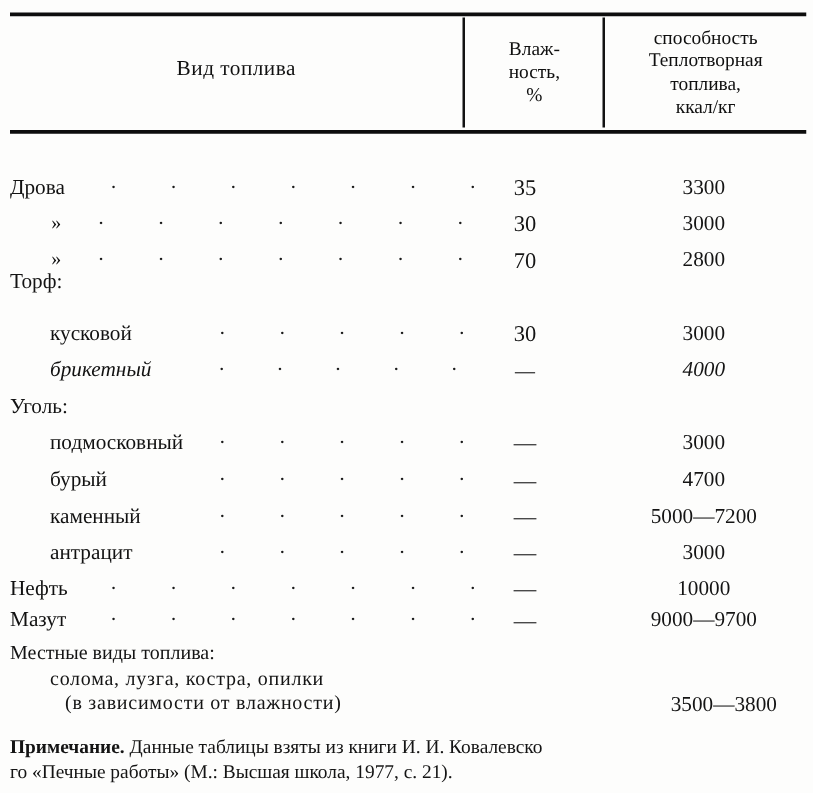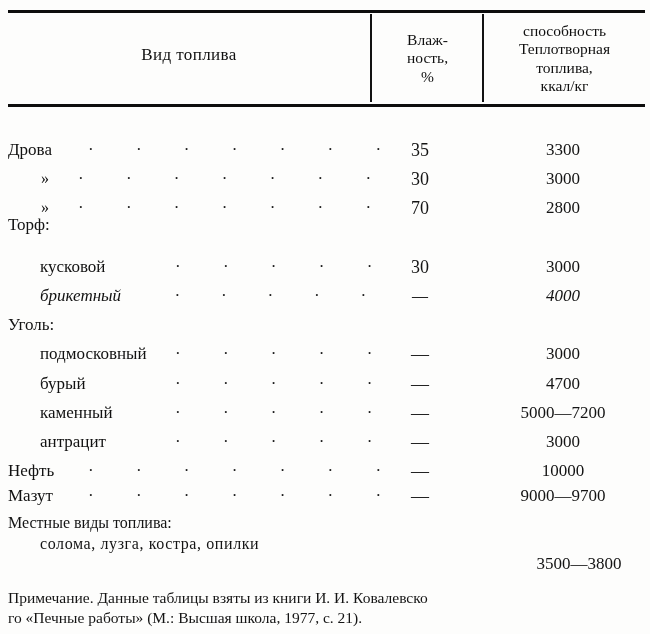--- a/index.html
+++ b/index.html
@@ -180,21 +180,21 @@
   }
   .note-line2 {
     position: absolute;
     left: 8px;
     top: 608px;
     width: 660px;
     font-size: 15.5px;
     line-height: 20px;
     white-space: nowrap;
   }
-  .note-b { font-weight: normal; }
+  .note-b { font-weight: bold; }
 </style>
 </head>
 <body>
 
 <div class="page">
 
   <div class="rule rule-top"></div>
   <div class="rule rule-head"></div>
 
   <div class="vrule vrule-a"></div>
@@ -285,20 +285,21 @@
       <div class="row" style="top: 486px; padding-left: 24px;">
         <div class="label lvl0">Мазут</div>
         <div class="leader" style="left: 88px; width: 304px;">· · · · · · · · · · · ·</div>
         <div class="moist">—</div>
         <div class="heat">9000—9700</div>
       </div>
     </div>
 
   <div class="local-title">Местные виды топлива:</div>
   <div class="local-l1">солома,  лузга,  костра,  опилки</div>
+  <div class="local-l2">(в зависимости от влажности)</div>
   <div class="local-val">3500—3800</div>
 
   <div class="note">
     <span class="note-b">Примечание.</span><span> Данные таблицы взяты из книги И. И. Ковалевско</span>
   </div>
   <div class="note-line2">го «Печные работы» (М.: Высшая школа, 1977, с. 21).</div>
 
 </div>
 
 </body></html>

